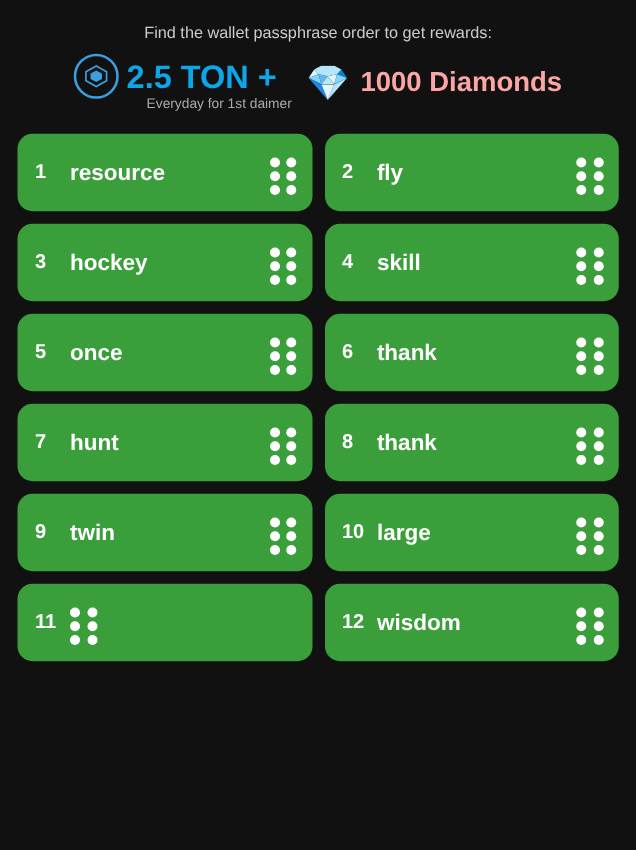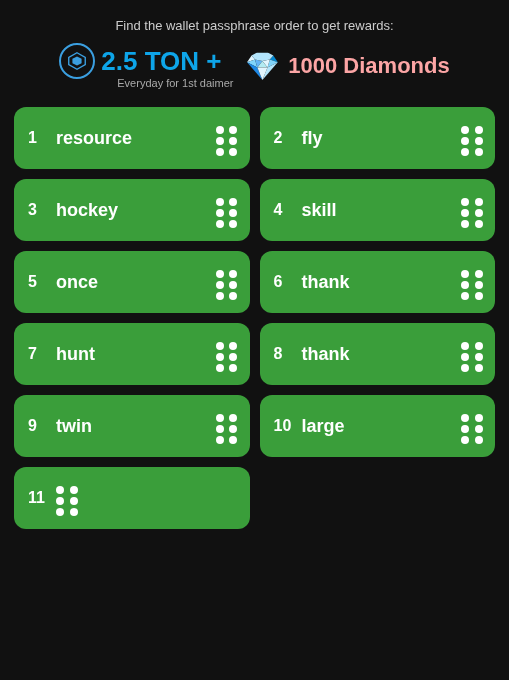--- a/index.html
+++ b/index.html
@@ -283,13 +283,25 @@
       <span class="word-number">11</span>
       <div class="dice-icon">
         <div class="dice-dot"></div>
         <div class="dice-dot"></div>
         <div class="dice-dot"></div>
         <div class="dice-dot"></div>
         <div class="dice-dot"></div>
         <div class="dice-dot"></div>
       </div>
     </div>
+    <div class="word-card">
+      <span class="word-number">12</span>
+      <span class="word-text">wisdom</span>
+      <div class="dice-icon">
+        <div class="dice-dot"></div>
+        <div class="dice-dot"></div>
+        <div class="dice-dot"></div>
+        <div class="dice-dot"></div>
+        <div class="dice-dot"></div>
+        <div class="dice-dot"></div>
+      </div>
+    </div>
   </div>
 
 </body></html>

